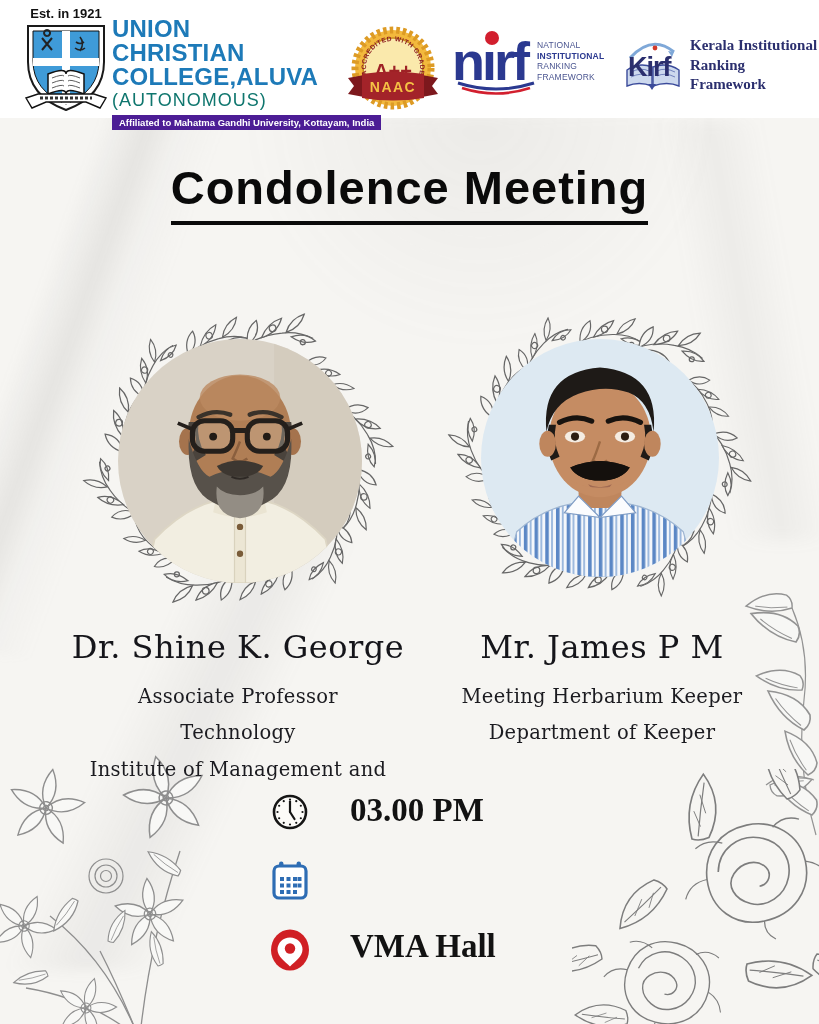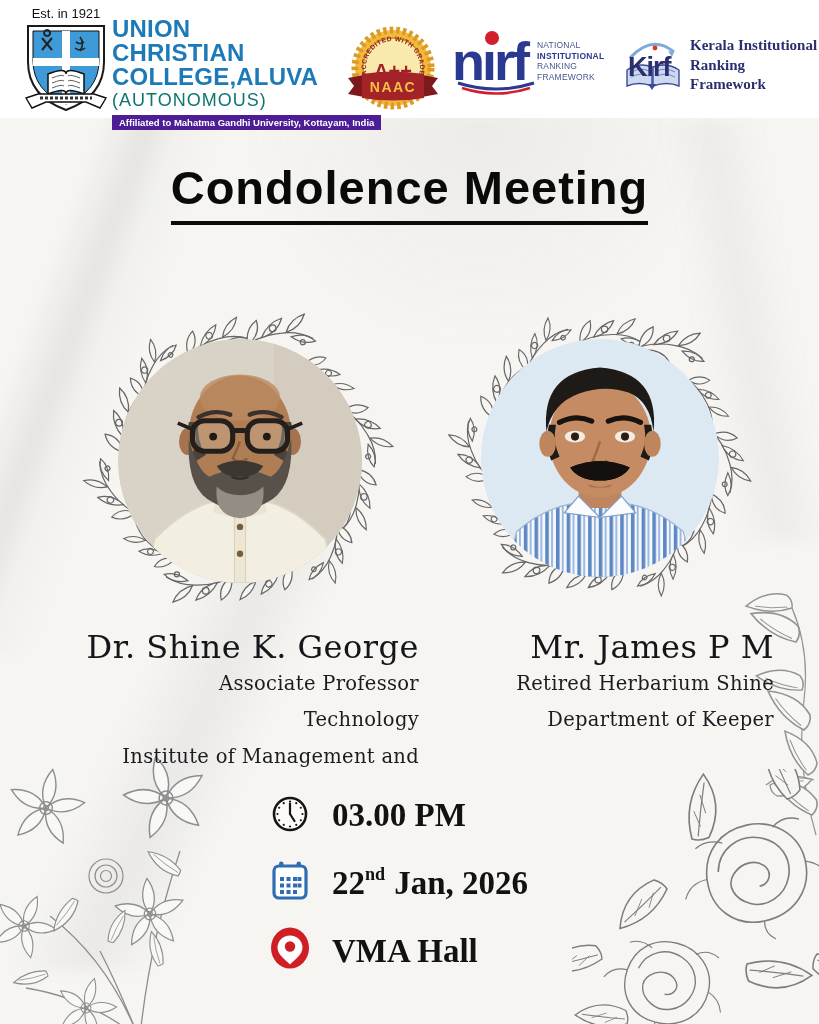--- a/index.html
+++ b/index.html
@@ -1,21 +1,21 @@
 <!DOCTYPE html>
 <html><head>
 <meta charset="utf-8">
 <style>
   html,body{margin:0;padding:0;background:#e8e8e8;}
   #poster{position:relative;width:819px;height:1024px;background:#f6f5f2;overflow:hidden;
           font-family:"Liberation Sans",sans-serif;color:#111;}
   
   #header-band{position:absolute;left:0;top:0;width:819px;height:118px;background:#ffffff;z-index:6;}
   #crest-wrap{position:absolute;left:16px;top:6px;width:100px;height:110px;text-align:center;}
-  #est-label{font-size:13px;font-weight:400;color:#111;margin-bottom:1px;}
+  #est-label{font-size:13px;font-weight:700;color:#111;margin-bottom:1px;}
   #college-text{position:absolute;left:112px;top:17px;}
   .college-line{font-size:24px;font-weight:800;line-height:1.0;color:#1d7ab8;letter-spacing:.2px;}
   #autonomous{font-size:18px;font-weight:400;color:#0f766e;letter-spacing:1px;margin-top:1px;}
   #affiliation-bar{display:inline-block;background:#4c1d95;color:#fff;font-size:9.5px;font-weight:700;
                    padding:2px 7px;margin-top:4px;}
   
   #naac{position:absolute;left:346px;top:26px;}
   
   #nirf{position:absolute;left:452px;top:34px;display:flex;align-items:flex-start;}
   #nirf-word{position:relative;font-size:54px;font-weight:800;letter-spacing:-3px;color:#2b3990;line-height:1;}
@@ -42,28 +42,28 @@
       background:radial-gradient(ellipse at 50% 0%,rgba(120,120,120,.08),transparent 60%);}
   #foldC{left:-60px;top:540px;width:460px;height:430px;filter:blur(7px);
       background:linear-gradient(115deg,transparent 40%,rgba(120,120,120,.09) 52%,transparent 63%);}
   #foldD{left:600px;top:120px;width:260px;height:420px;filter:blur(8px);
       background:linear-gradient(80deg,transparent 40%,rgba(120,120,120,.07) 55%,transparent 70%);}
   
   .decor{position:absolute;z-index:2;}
   .wreath{position:absolute;z-index:3;}
   .photo{position:absolute;z-index:4;}
   
-  .person-block{position:absolute;z-index:5;text-align:right;font-family:"DejaVu Serif",serif;}
+  .person-block{position:absolute;z-index:5;text-align:center;font-family:"DejaVu Serif",serif;}
   #person-left{left:57px;top:628px;width:362px;}
   #person-right{left:430px;top:628px;width:344px;}
   .person-name{font-size:32px;font-weight:500;color:#15151a;letter-spacing:.5px;line-height:1.2;}
-  .person-roles{font-size:19.5px;font-weight:500;color:#1b1b20;line-height:1.85;letter-spacing:.3px;}
+  .person-roles{margin-top:13px;font-size:19.5px;font-weight:500;color:#1b1b20;line-height:1.85;letter-spacing:.3px;}
   
   #event-details{position:absolute;left:268px;top:792px;z-index:5;display:flex;flex-direction:column;gap:26px;}
-  .event-row{display:flex;align-items:flex-end;gap:20px;height:42px;}
+  .event-row{display:flex;align-items:flex-start;gap:38px;height:42px;}
   .event-icon{width:44px;display:flex;justify-content:center;align-items:center;}
   .event-text{font-family:"Liberation Serif",serif;font-weight:700;font-size:33px;color:#121212;}
   .event-text sup{font-size:55%;position:relative;top:-0.1em;vertical-align:super;}
   .month-part{margin-left:9px;}
 </style>
 </head>
 <body>
 
 <svg width="0" height="0" style="position:absolute" aria-hidden="true">
   <defs>
@@ -313,21 +313,21 @@
     <div class="person-name">Dr. Shine K. George</div>
     <div class="person-roles">
       <div>Associate Professor</div>
       <div>Technology</div>
       <div>Institute of Management and</div>
     </div>
   </div>
   <div class="person-block" id="person-right">
     <div class="person-name">Mr. James P M</div>
     <div class="person-roles">
-      <div>Retired Herbarium Shine</div>
+      <div>Meeting Herbarium Keeper</div>
       <div>Department of Keeper</div>
     </div>
   </div>
 
   <div id="event-details">
     <div class="event-row">
       <span class="event-icon">
         <svg width="40" height="40" viewBox="0 0 40 40">
           <circle cx="20" cy="20" r="16" fill="#fcfbf8" stroke="#151515" stroke-width="2.6"></circle>
           <g fill="#151515">
@@ -366,21 +366,20 @@
               <rect x="16.5" y="23.5" width="4" height="4"></rect>
               <rect x="23" y="23.5" width="4" height="4"></rect>
               <rect x="27.5" y="23.5" width="4" height="4"></rect>
             <rect x="10" y="30" width="4" height="4"></rect>
               <rect x="16.5" y="30" width="4" height="4"></rect>
               <rect x="23" y="30" width="4" height="4"></rect>
               <rect x="27.5" y="17" width="4" height="4"></rect>
           </g>
         </svg>
       </span>
-      <span class="event-text"><span>22</span><sup>nd</sup><span class="month-part">Jan, 2026</span></span>
     </div>
 
     <div class="event-row">
       <span class="event-icon">
         <svg width="42" height="44" viewBox="0 0 42 44">
           <ellipse cx="21" cy="22" rx="19" ry="20.5" fill="#d01f24"></ellipse>
           <path d="M21 9.5 C28 9.5 33.5 15 33.5 21.5 C33.5 28.5 26 33.5 21 38.5 C16 33.5 8.5 28.5 8.5 21.5 C8.5 15 14 9.5 21 9.5 Z" fill="#fff"></path>
           <circle cx="21" cy="20.5" r="5.2" fill="#d01f24"></circle>
         </svg>
       </span>

